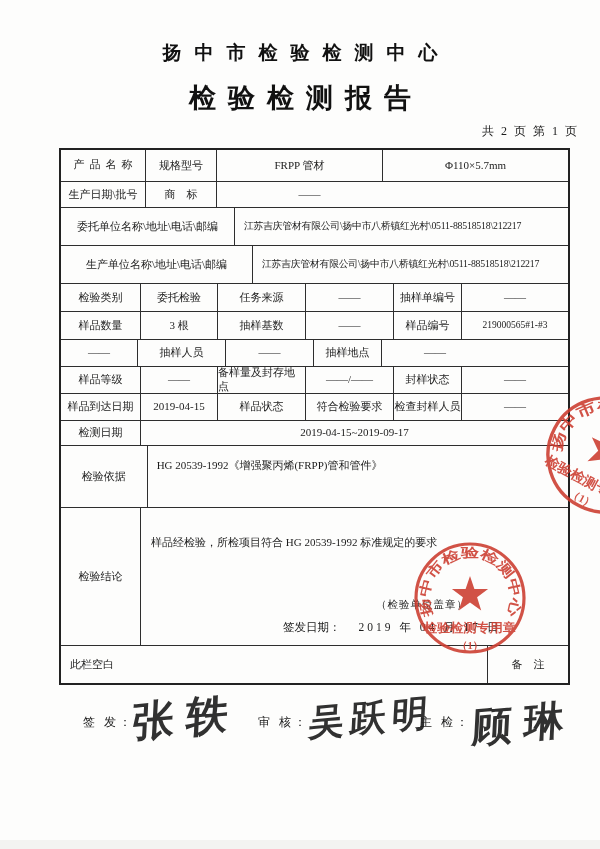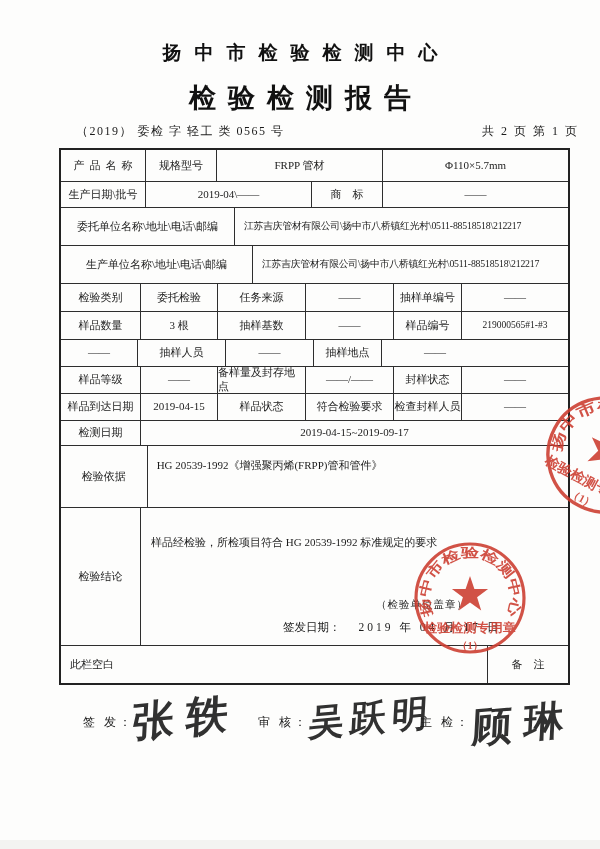--- a/index.html
+++ b/index.html
@@ -16,21 +16,21 @@
 
   
   .report-table{position:absolute;top:148px;left:59px;width:511px;border:2px solid #222;
     box-sizing:border-box;background:transparent;}
   .trow{display:flex;border-bottom:1px solid #2e2e2e;box-sizing:border-box;}
   .trow:last-child{border-bottom:none;}
   .cell{border-right:1px solid #2e2e2e;box-sizing:border-box;display:flex;align-items:center;
     justify-content:center;font-size:11px;color:#1c1c1c;overflow:hidden;line-height:1.25;}
   .cell:last-child{border-right:none;text-align:right;}
   .vleft{justify-content:flex-start;padding-left:9px;}
-  .sp{letter-spacing:5px;text-indent:5px;}
+  .sp{letter-spacing:5px;text-indent:5px;font-family:Liberation Mono, monospace;}
   .small{font-size:9.5px;}
   .longtxt{font-size:9.8px;letter-spacing:-0.2px;}
   .topish{align-items:flex-start;padding-top:13px;font-family:Liberation Serif, serif;}
 
   
   .concl{position:relative;display:block;}
   .concl-text{position:absolute;left:10px;top:28px;font-size:11px;}
   .seal-note{position:absolute;left:235px;top:90px;font-size:10.5px;letter-spacing:1px;}
   .issue-line{position:absolute;left:142px;top:112px;font-size:11.5px;}
   .issue-line .gap{display:inline-block;width:18px;}
@@ -49,35 +49,33 @@
     transform:rotate(-5deg) skewX(-8deg);letter-spacing:12px;opacity:.93;white-space:nowrap;}
   .edge-bottom{position:absolute;left:0;bottom:0;width:100%;height:9px;background:#f3f3f1;}
 </style>
 </head>
 <body>
 
 <div class="page">
 
   <div class="org-title">扬中市检验检测中心</div>
   <div class="report-title">检验检测报告</div>
-  <div class="doc-no">（2019） 委检 字 轻工 类 0565 号</div>
   <div class="page-info">共 2 页 第 1 页</div>
 
   <div class="report-table">
 
     <div class="trow" style="height:32px">
       <div class="cell sp" style="width:85px">产品名称</div>
       <div class="cell" style="width:71px">规格型号</div>
       <div class="cell" style="width:166px">FRPP 管材</div>
       <div class="cell" style="width:185px">Φ110×5.7mm</div>
     </div>
 
     <div class="trow" style="height:26px">
       <div class="cell" style="width:85px">生产日期\批号</div>
-      <div class="cell" style="width:166px">2019-04\——</div>
       <div class="cell" style="width:71px">商　标</div>
       <div class="cell" style="width:185px">——</div>
     </div>
 
     <div class="trow" style="height:38px">
       <div class="cell" style="width:174px">委托单位名称\地址\电话\邮编</div>
       <div class="cell vleft longtxt" style="width:315px">江苏吉庆管材有限公司\扬中市八桥镇红光村\0511-88518518\212217</div>
     </div>
 
     <div class="trow" style="height:38px">

